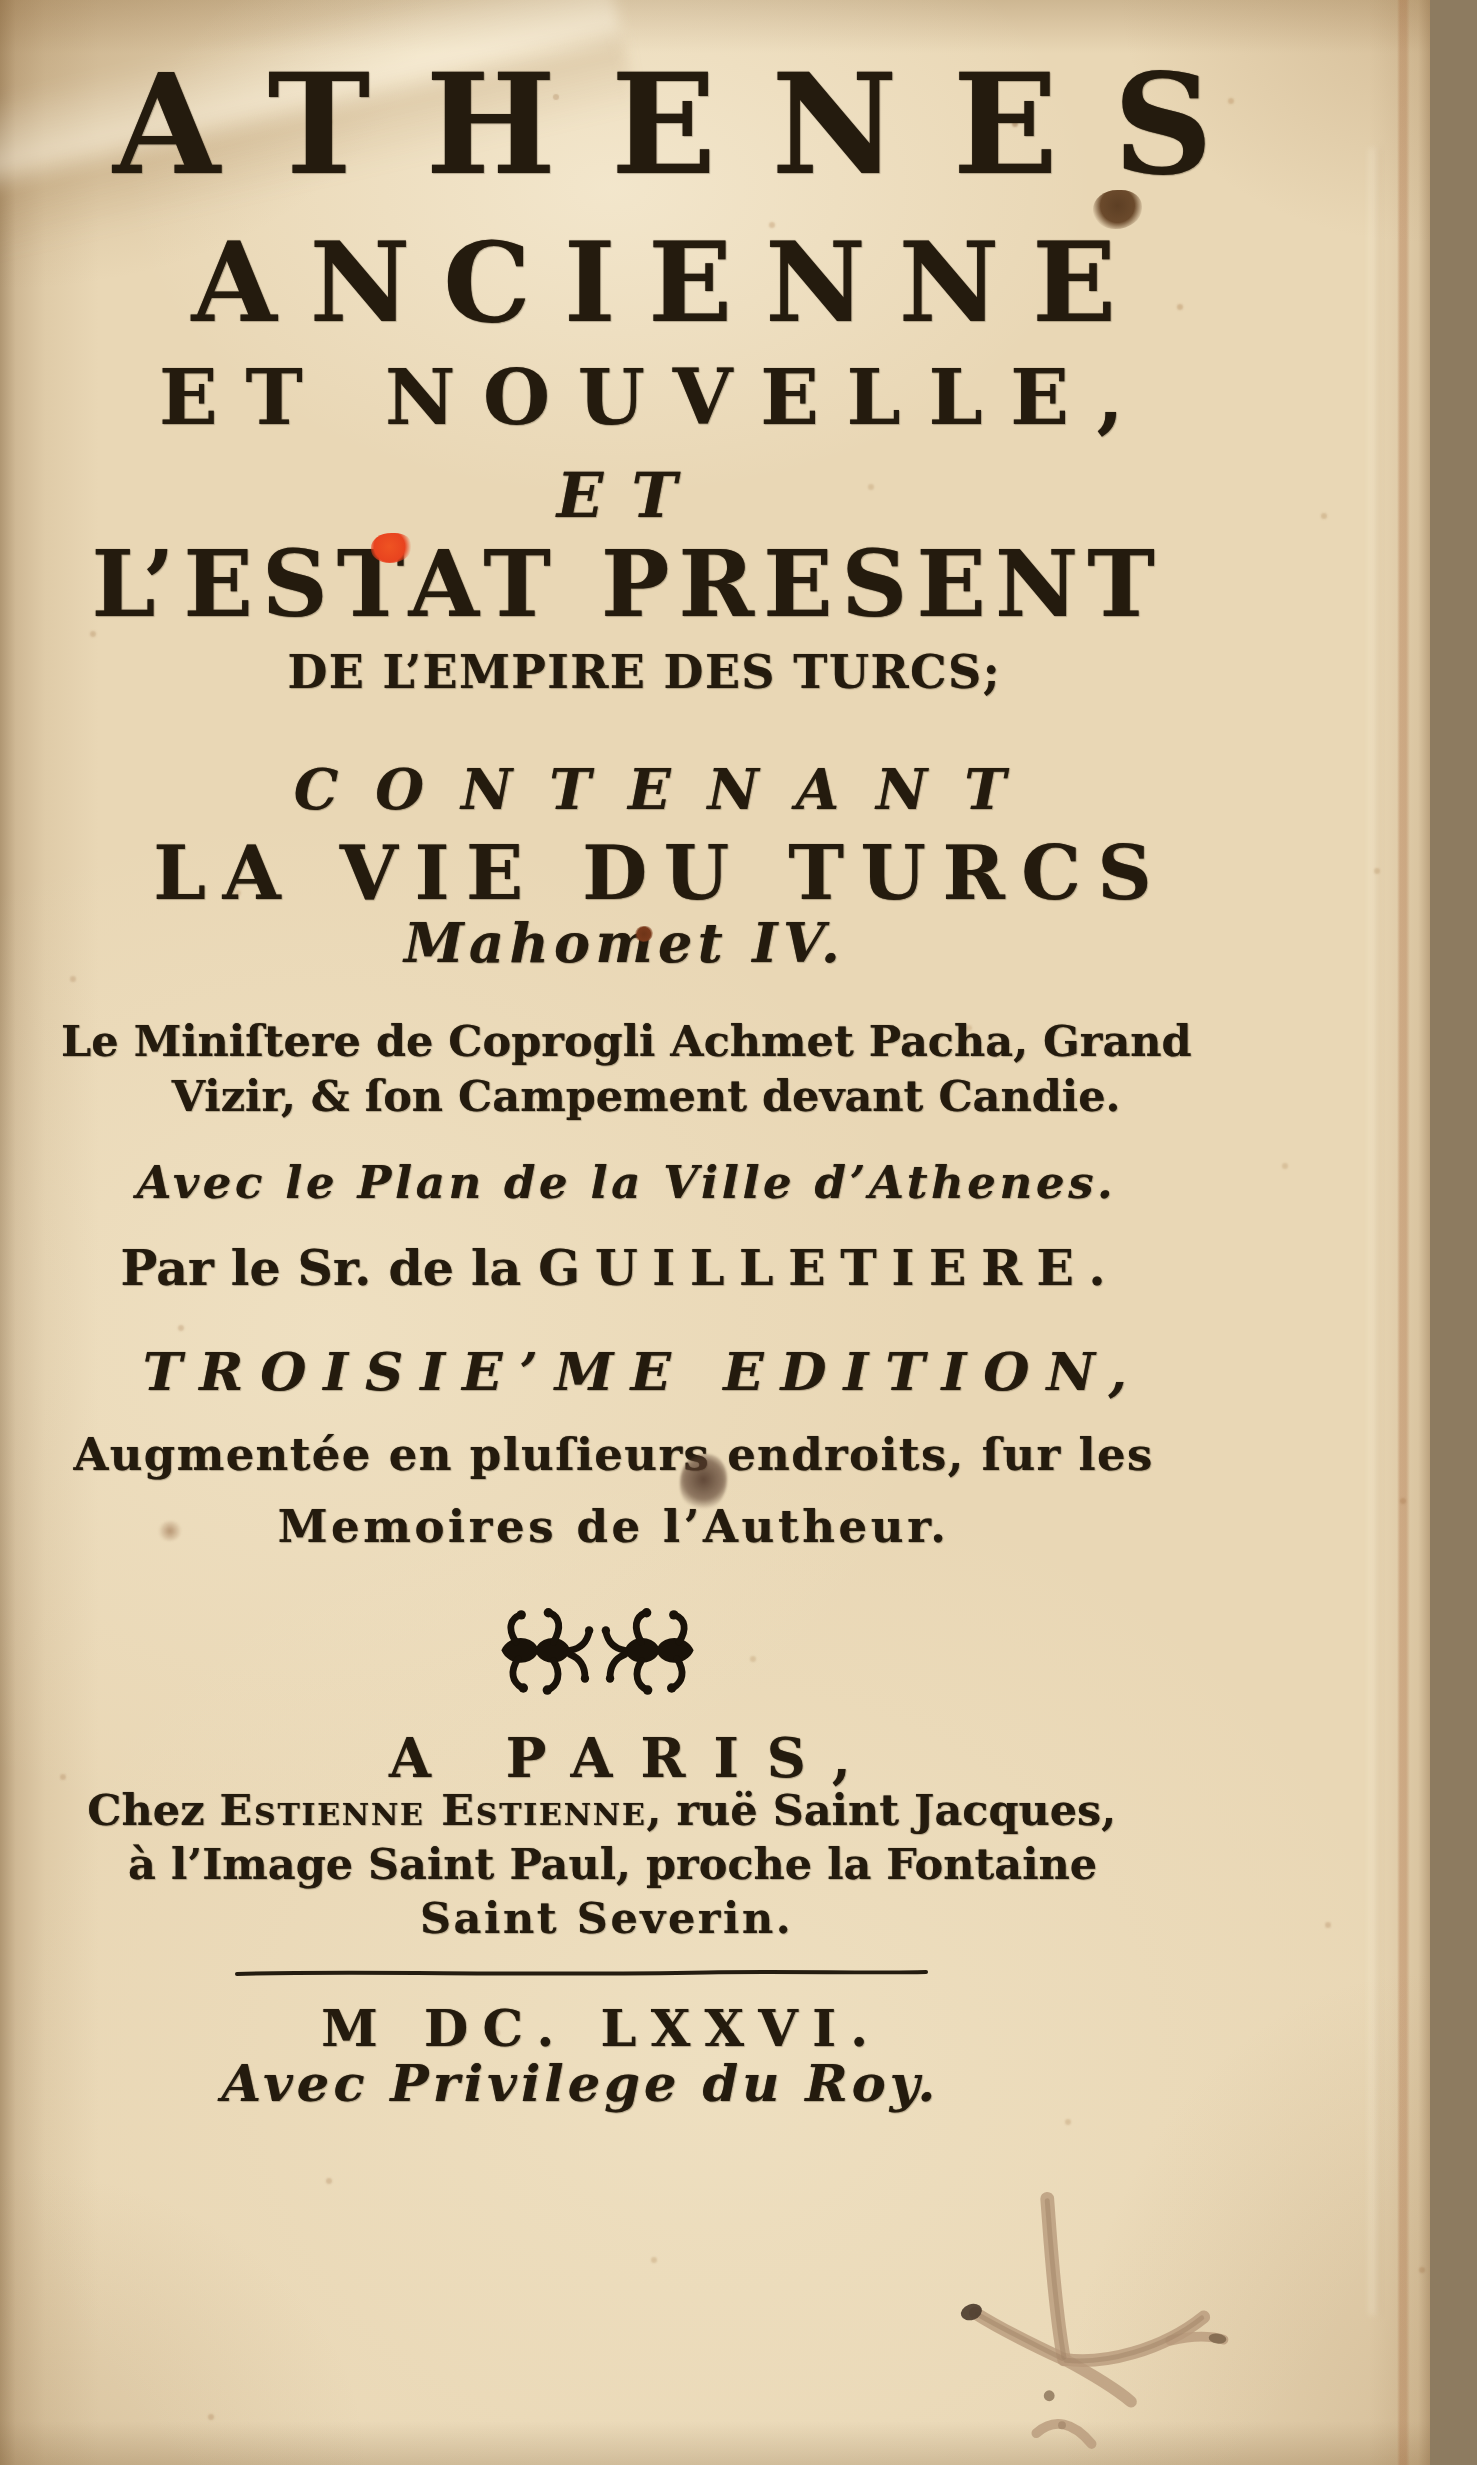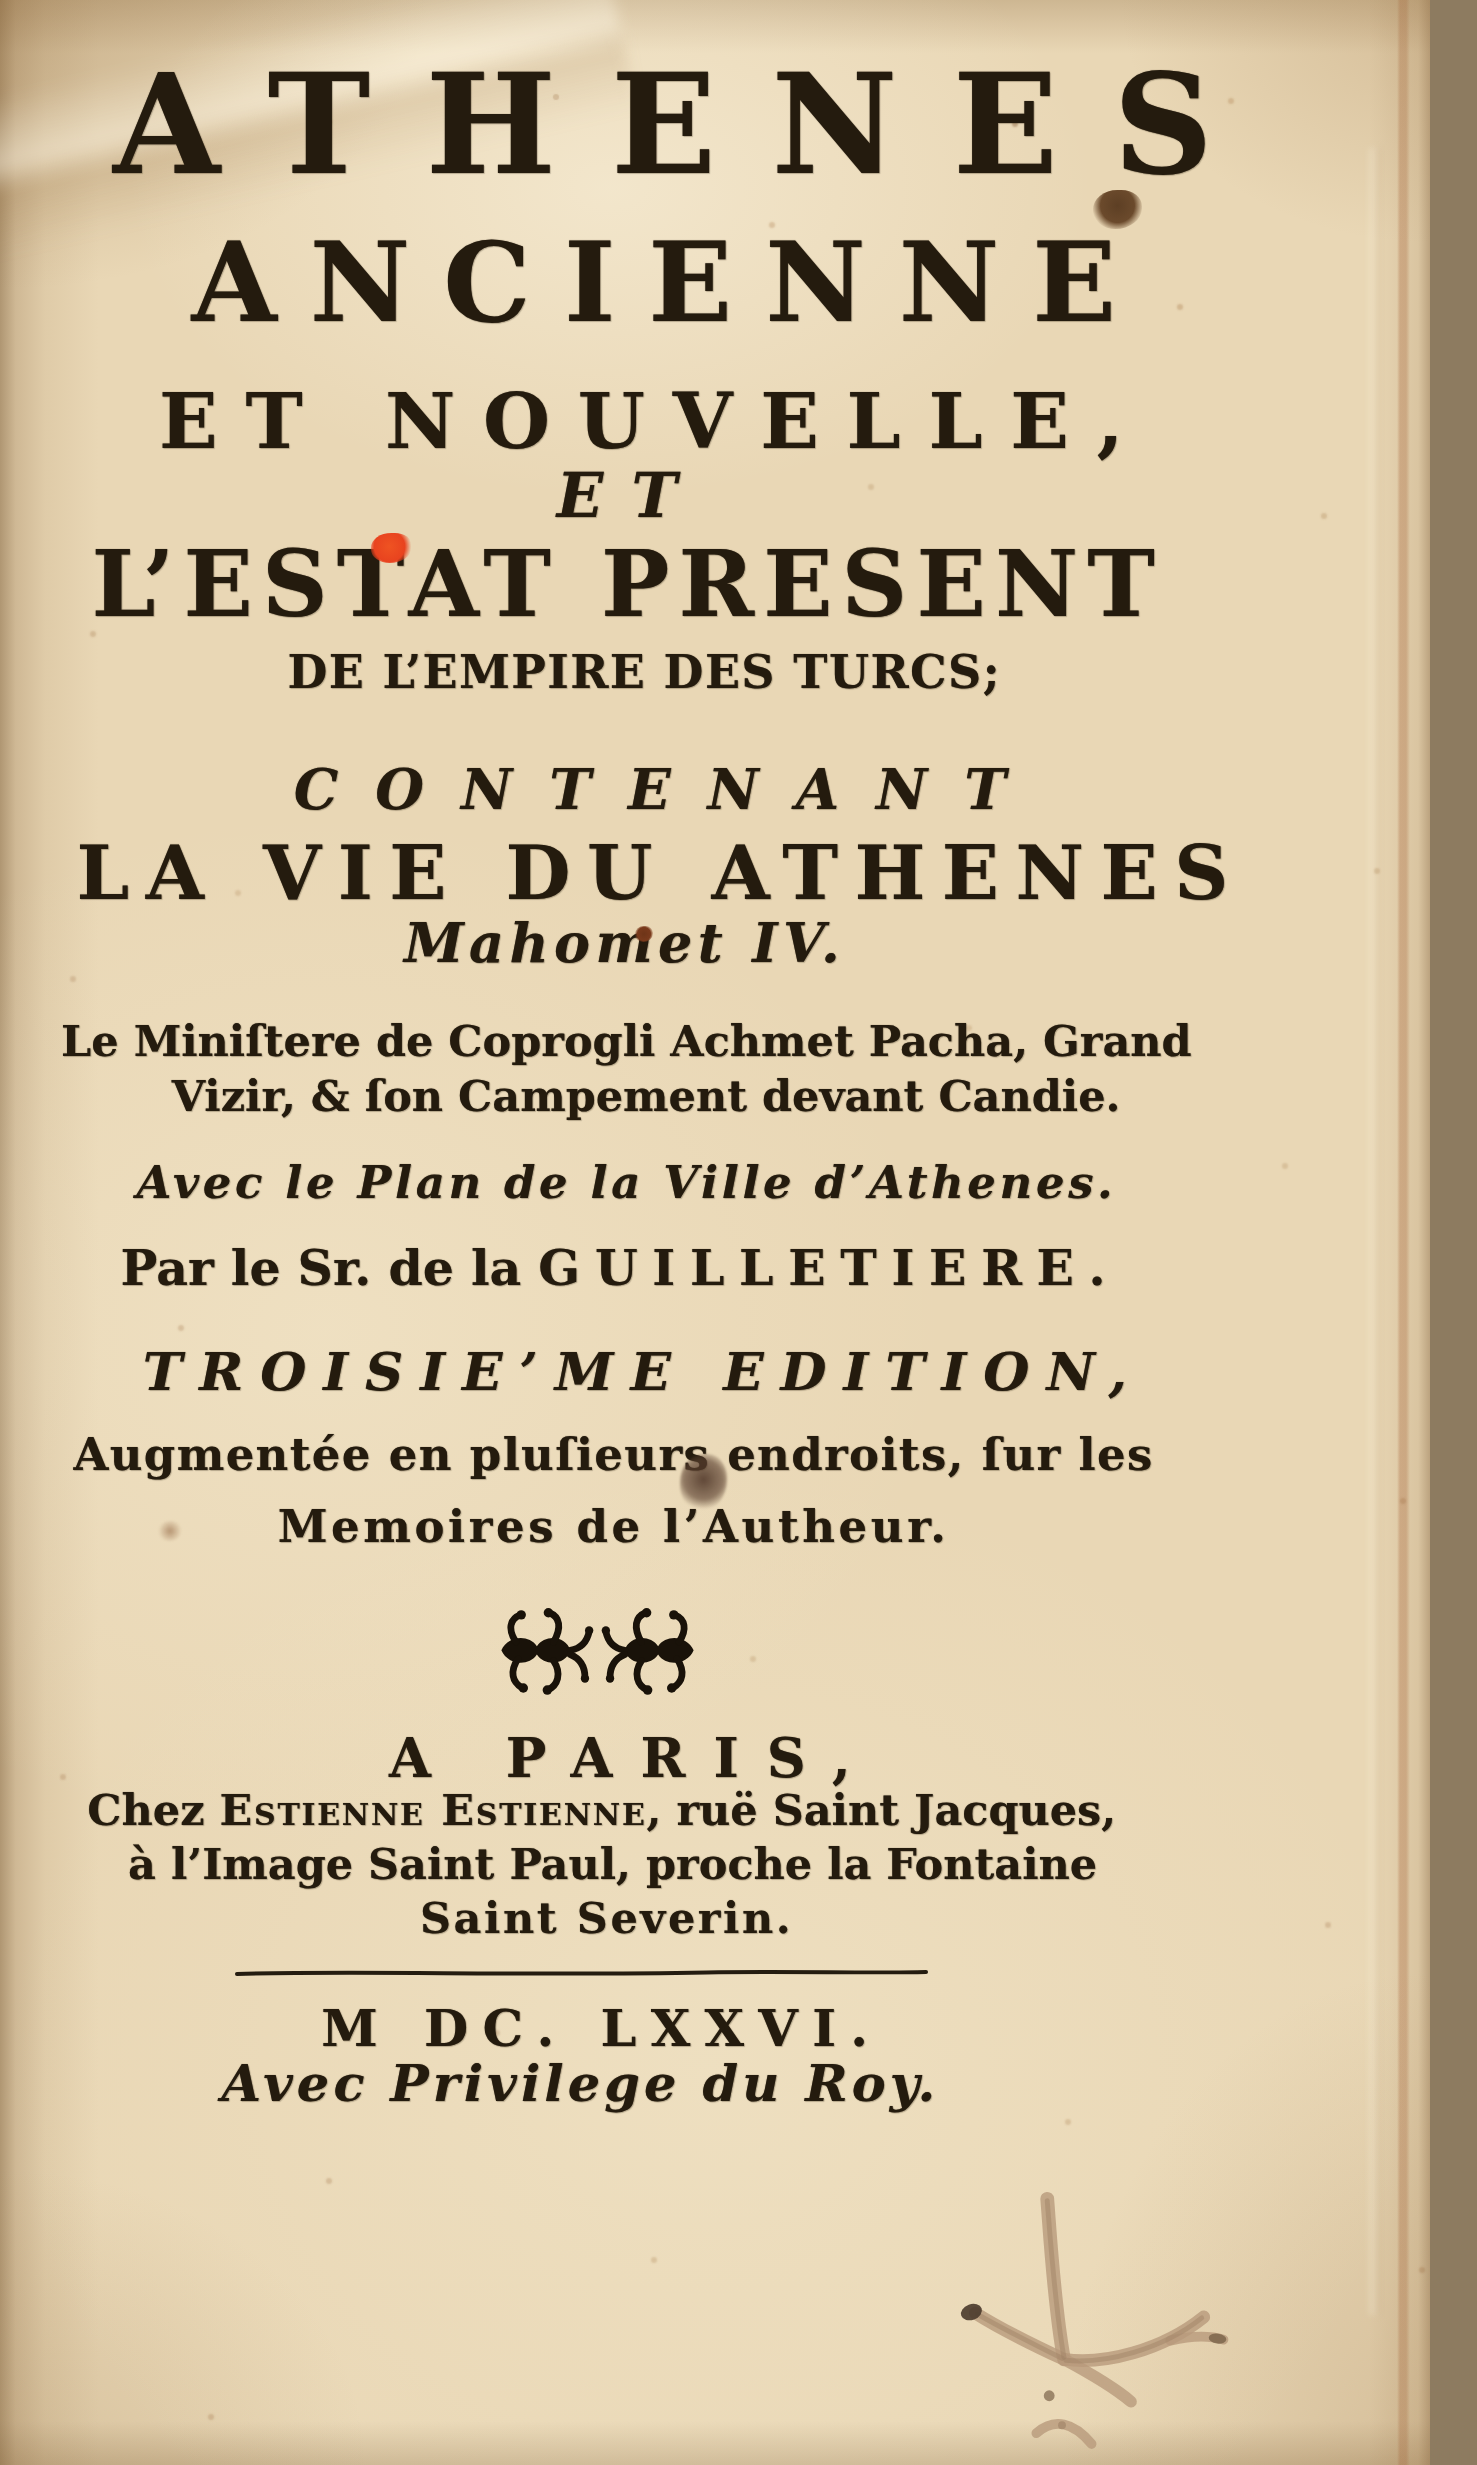--- a/index.html
+++ b/index.html
@@ -26,21 +26,21 @@
     background:linear-gradient(180deg, rgba(0,0,0,0) 0%, rgba(255,249,232,0.45) 42%, rgba(148,110,62,0.16) 60%, rgba(0,0,0,0) 100%);}
   .crease-right{position:absolute;left:1367px;top:148px;width:13.8px;height:2167px;filter:blur(3px);
     background:linear-gradient(90deg, rgba(0,0,0,0), rgba(255,248,230,0.35) 50%, rgba(140,104,62,0.14) 80%, rgba(0,0,0,0));}
   .line{
     position:absolute;left:0;width:1245px;text-align:center;white-space:nowrap;
     color:#241b0e;line-height:1.1;
     text-shadow:0 0 1px rgba(38,26,10,0.65), 1px 1px 1px rgba(38,26,10,0.22);
   }
   .t1{top:49px;  left:12.8px; font-size:138px;font-weight:700;letter-spacing:0.40em;padding-left:0.40em;}
   .t2{top:222px; left:14.8px; font-size:110px;font-weight:700;letter-spacing:0.30em;padding-left:0.30em;}
-  .t3{top:355px; left:4.9px;  font-size:77px; font-weight:700;letter-spacing:0.36em;padding-left:0.36em;margin-top:24px;}
+  .t3{top:355px; left:4.9px;  font-size:77px; font-weight:700;letter-spacing:0.36em;padding-left:0.36em;}
   .t4{top:462px; left:-19.7px;font-size:61px; font-weight:700;font-style:italic;letter-spacing:0.46em;padding-left:0.46em;}
   .t5{top:534px; left:-3.9px; font-size:91px; font-weight:700;letter-spacing:0.10em;padding-left:0.10em;}
   .t6{top:647px; left:21.7px; font-size:46px; font-weight:700;letter-spacing:0.03em;}
   .t7{top:759px; left:8.9px;  font-size:56px; font-weight:700;font-style:italic;letter-spacing:0.66em;padding-left:0.66em;}
   .t8{top:832px; left:21.7px; font-size:75px; font-weight:700;letter-spacing:0.22em;padding-left:0.22em;}
   .t9{top:914px; left:2px;  font-size:54px; font-weight:700;letter-spacing:0.10em;font-style:italic;}
   .t10{top:1018px;left:3.9px; font-size:43px; font-weight:700;}
   .t11{top:1073px;left:23.6px;font-size:43px; font-weight:700;}
   .t12{top:1158px;left:3.9px; font-size:45px; font-weight:700;font-style:italic;letter-spacing:0.08em;}
   .t13{top:1242px;left:-2px;font-size:49px; font-weight:700;}
@@ -94,21 +94,21 @@
   <div class="crease-right"></div>
   <div class="speckles"></div>
 
   <div class="line t1">ATHENES</div>
   <div class="line t2">ANCIENNE</div>
   <div class="line t3">ET NOUVELLE,</div>
   <div class="line t4">ET</div>
   <div class="line t5">L’ESTAT PRESENT</div>
   <div class="line t6">DE L’EMPIRE DES TURCS;</div>
   <div class="line t7">CONTENANT</div>
-  <div class="line t8">LA VIE DU ATHENES</div>
+  <div class="line t8">LA VIE DU TURCS</div>
   <div class="line t9">Mahomet IV.</div>
   <div class="line t10">Le Miniſtere de Coprogli Achmet Pacha, Grand</div>
   <div class="line t11">Vizir, &amp; ſon Campement devant Candie.</div>
   <div class="line t12">Avec le Plan de la Ville d’Athenes.</div>
   <div class="line t13"><span>Par le Sr. de la </span><span class="spread">GUILLETIERE.</span></div>
   <div class="line t14">TROISIE’ME EDITION,</div>
   <div class="line t15">Augmentée en pluſieurs endroits, ſur les</div>
   <div class="line t16">Memoires de l’Autheur.</div>
 
   <svg class="ornament" viewBox="0 0 200 90">

